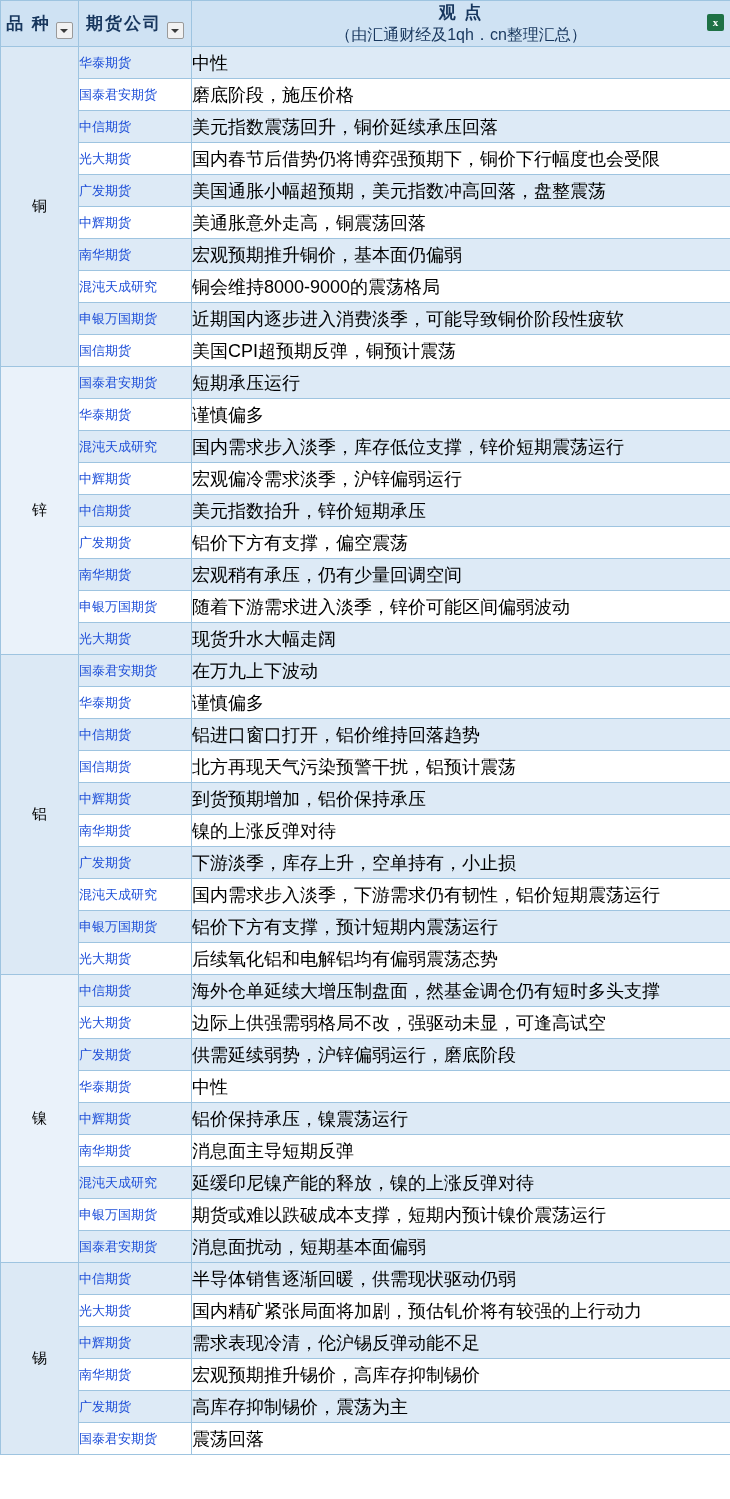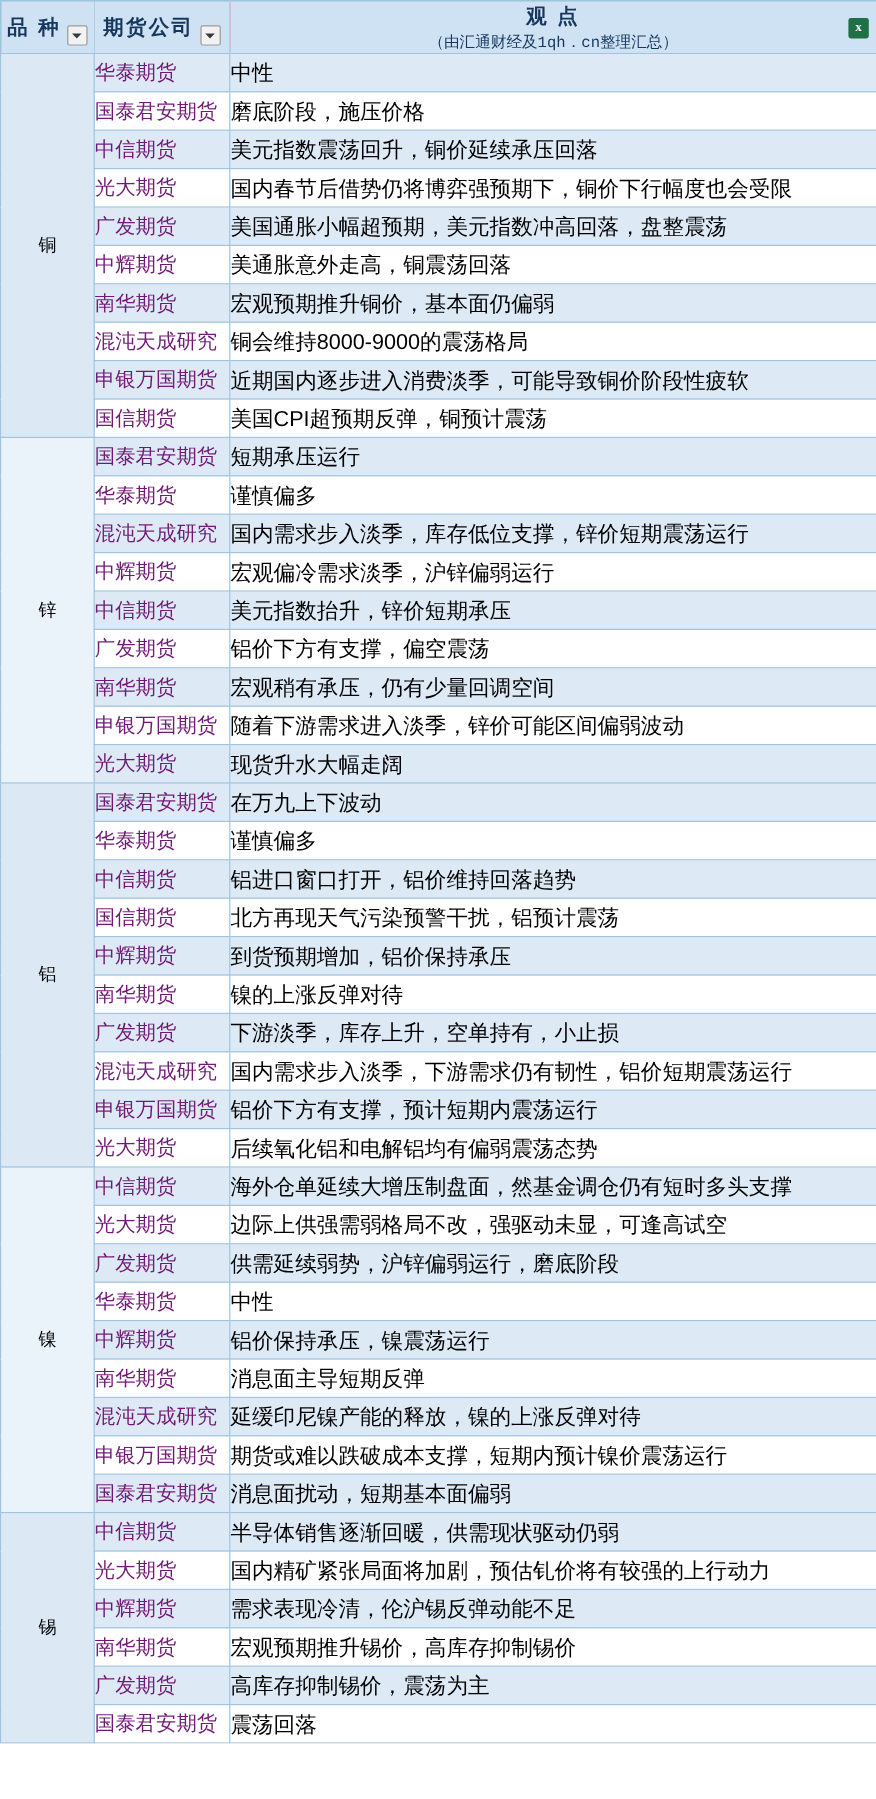--- a/index.html
+++ b/index.html
@@ -34,26 +34,25 @@
     font-weight: bold;
     color: #17365d;
     position: relative;
     padding: 0 4px;
   }
   .hdr-cell .lbl {
     letter-spacing: 2px;
   }
   .hdr-sub {
     display: block;
-    font-size: 13px;
+    font-size: 16px;
     font-weight: normal;
     letter-spacing: 0;
     color: #17365d;
     margin-top: 1px;
-    font-family: Liberation Mono, monospace;
   }
   .filter-btn {
     display: inline-block;
     width: 15px;
     height: 15px;
     background: #f2f2f2;
     border: 1px solid #9a9a9a;
     border-radius: 2px;
     vertical-align: middle;
     margin-left: 5px;
@@ -87,23 +86,23 @@
   .cat-cell {
     text-align: center;
     font-size: 15px;
     color: #000000;
     background: #dce9f5;
   }
   .cat-cell.alt {
     background: #eaf2fa;
   }
   .firm-cell {
-    font-size: 17px;
+    font-size: 13px;
     padding-left: 9px;
-    color: #701a75;
+    color: #1d4ed8;
     white-space: nowrap;
   }
   .view-cell {
     font-size: 18px;
     padding-left: 9px;
     color: #000000;
   }
   tr.r-odd .firm-cell, tr.r-odd .view-cell {
     background: #ddeaf6;
   }

